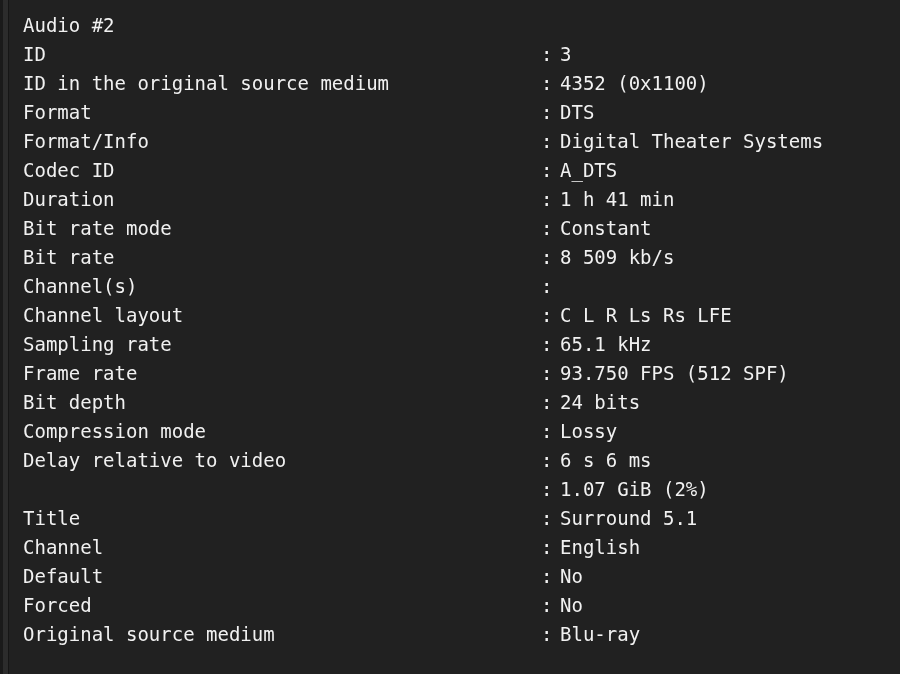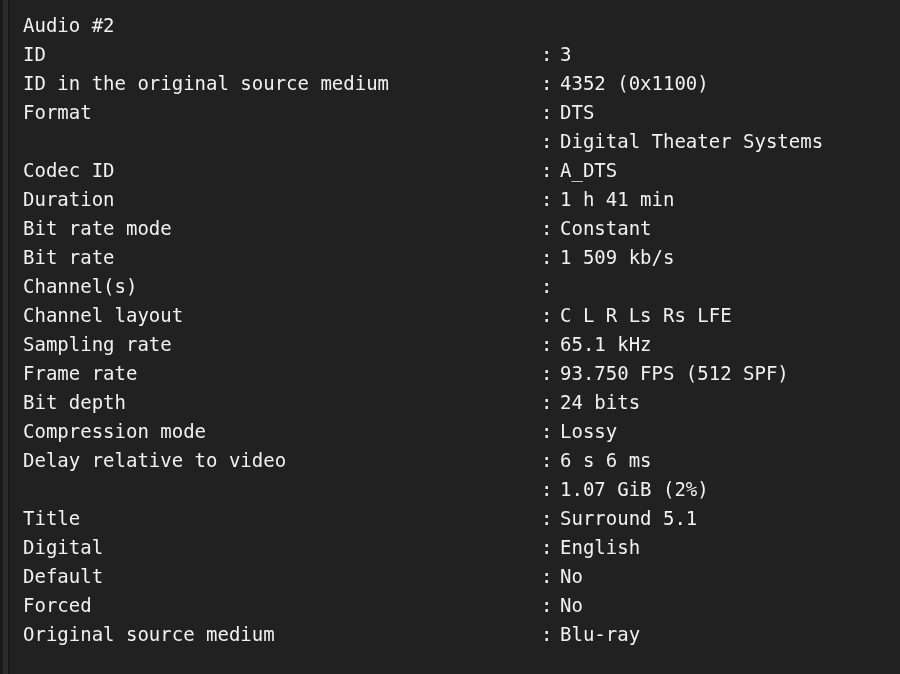--- a/index.html
+++ b/index.html
@@ -126,35 +126,35 @@
     <div id="report-body">
 
       <div class="report-line section-heading">
         <span class="field-label">Audio #2</span>
       </div>
 
       <div id="field-rows">
           <div class="report-line"><span class="field-label">ID</span><span class="field-sep">:</span><span class="field-value">3</span></div>
           <div class="report-line"><span class="field-label">ID in the original source medium</span><span class="field-sep">:</span><span class="field-value">4352 (0x1100)</span></div>
           <div class="report-line"><span class="field-label">Format</span><span class="field-sep">:</span><span class="field-value">DTS</span></div>
-          <div class="report-line"><span class="field-sep">:</span><span class="field-value">Digital Theater Systems</span></div>
+          <div class="report-line"><span class="field-label">Format/Info</span><span class="field-sep">:</span><span class="field-value">Digital Theater Systems</span></div>
           <div class="report-line"><span class="field-label">Codec ID</span><span class="field-sep">:</span><span class="field-value">A_DTS</span></div>
           <div class="report-line"><span class="field-label">Duration</span><span class="field-sep">:</span><span class="field-value">1 h 41 min</span></div>
           <div class="report-line"><span class="field-label">Bit rate mode</span><span class="field-sep">:</span><span class="field-value">Constant</span></div>
-          <div class="report-line"><span class="field-label">Bit rate</span><span class="field-sep">:</span><span class="field-value">1 509 kb/s</span></div>
+          <div class="report-line"><span class="field-label">Bit rate</span><span class="field-sep">:</span><span class="field-value">8 509 kb/s</span></div>
           <div class="report-line"><span class="field-label">Channel(s)</span><span class="field-sep">:</span></div>
           <div class="report-line"><span class="field-label">Channel layout</span><span class="field-sep">:</span><span class="field-value">C L R Ls Rs LFE</span></div>
           <div class="report-line"><span class="field-label">Sampling rate</span><span class="field-sep">:</span><span class="field-value">65.1 kHz</span></div>
           <div class="report-line"><span class="field-label">Frame rate</span><span class="field-sep">:</span><span class="field-value">93.750 FPS (512 SPF)</span></div>
           <div class="report-line"><span class="field-label">Bit depth</span><span class="field-sep">:</span><span class="field-value">24 bits</span></div>
           <div class="report-line"><span class="field-label">Compression mode</span><span class="field-sep">:</span><span class="field-value">Lossy</span></div>
           <div class="report-line"><span class="field-label">Delay relative to video</span><span class="field-sep">:</span><span class="field-value">6 s 6 ms</span></div>
           <div class="report-line"><span class="field-sep">:</span><span class="field-value">1.07 GiB (2%)</span></div>
           <div class="report-line"><span class="field-label">Title</span><span class="field-sep">:</span><span class="field-value">Surround 5.1</span></div>
-          <div class="report-line"><span class="field-label">Digital</span><span class="field-sep">:</span><span class="field-value">English</span></div>
+          <div class="report-line"><span class="field-label">Channel</span><span class="field-sep">:</span><span class="field-value">English</span></div>
           <div class="report-line"><span class="field-label">Default</span><span class="field-sep">:</span><span class="field-value">No</span></div>
           <div class="report-line"><span class="field-label">Forced</span><span class="field-sep">:</span><span class="field-value">No</span></div>
           <div class="report-line"><span class="field-label">Original source medium</span><span class="field-sep">:</span><span class="field-value">Blu-ray</span></div>
         </div>
 
     </div>
   </div>
 
 </div>
 

